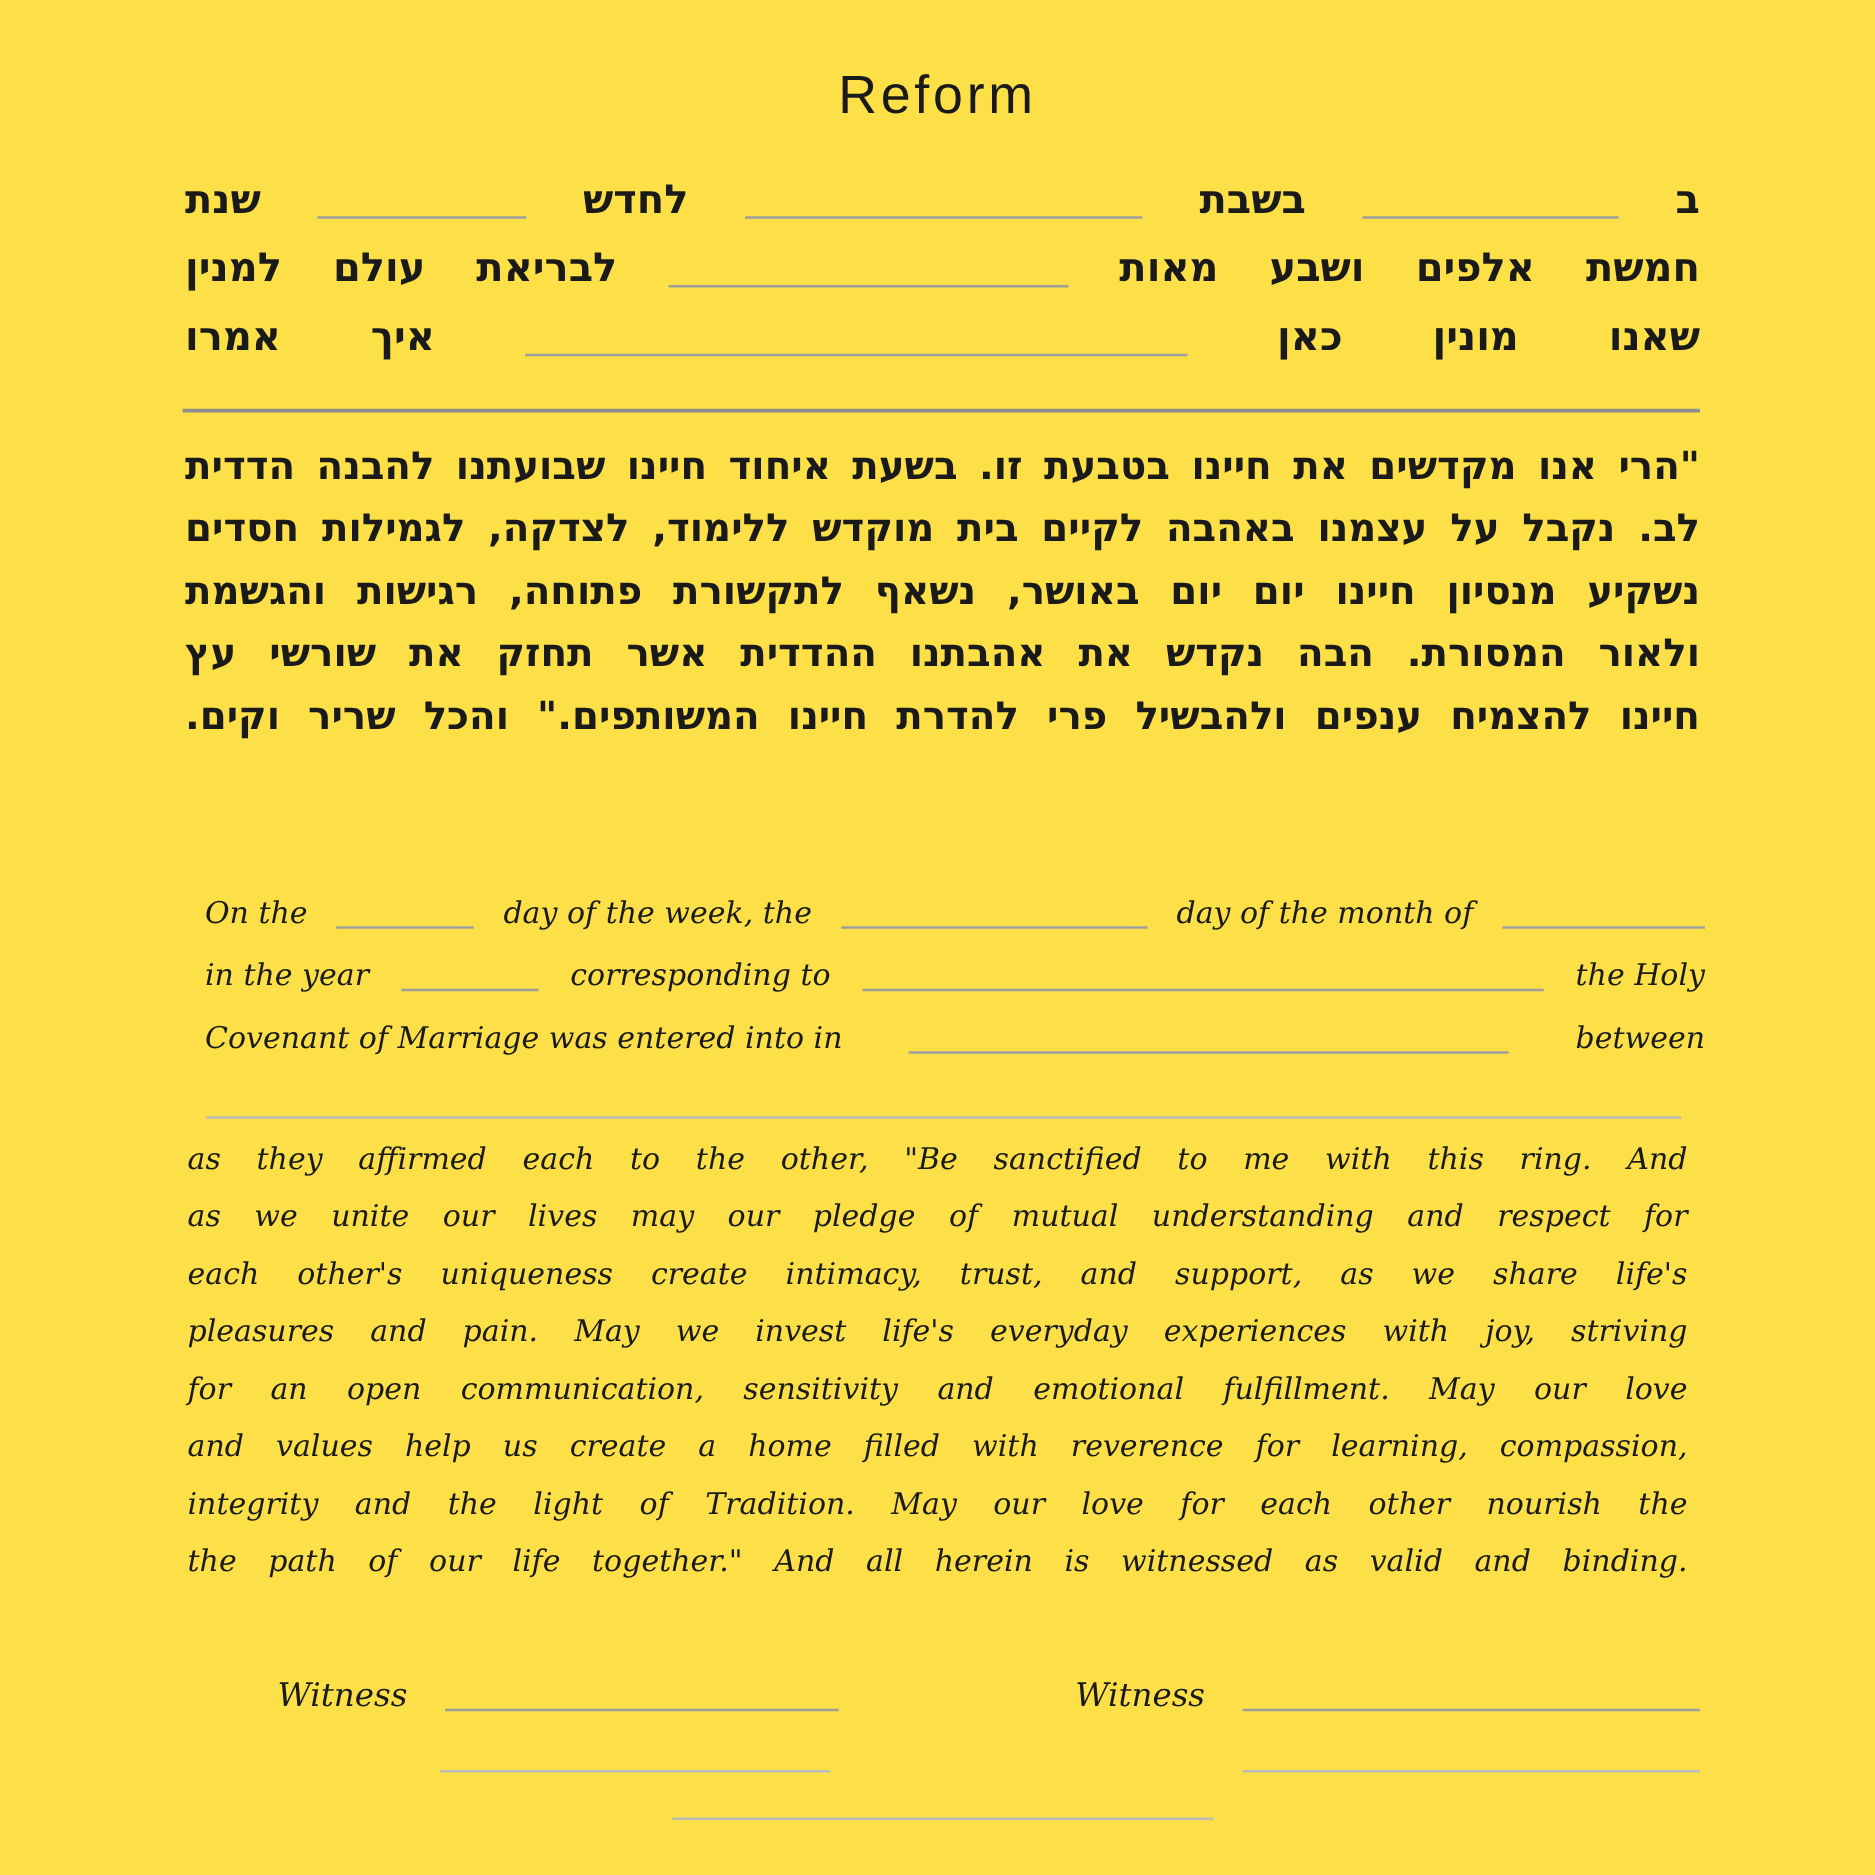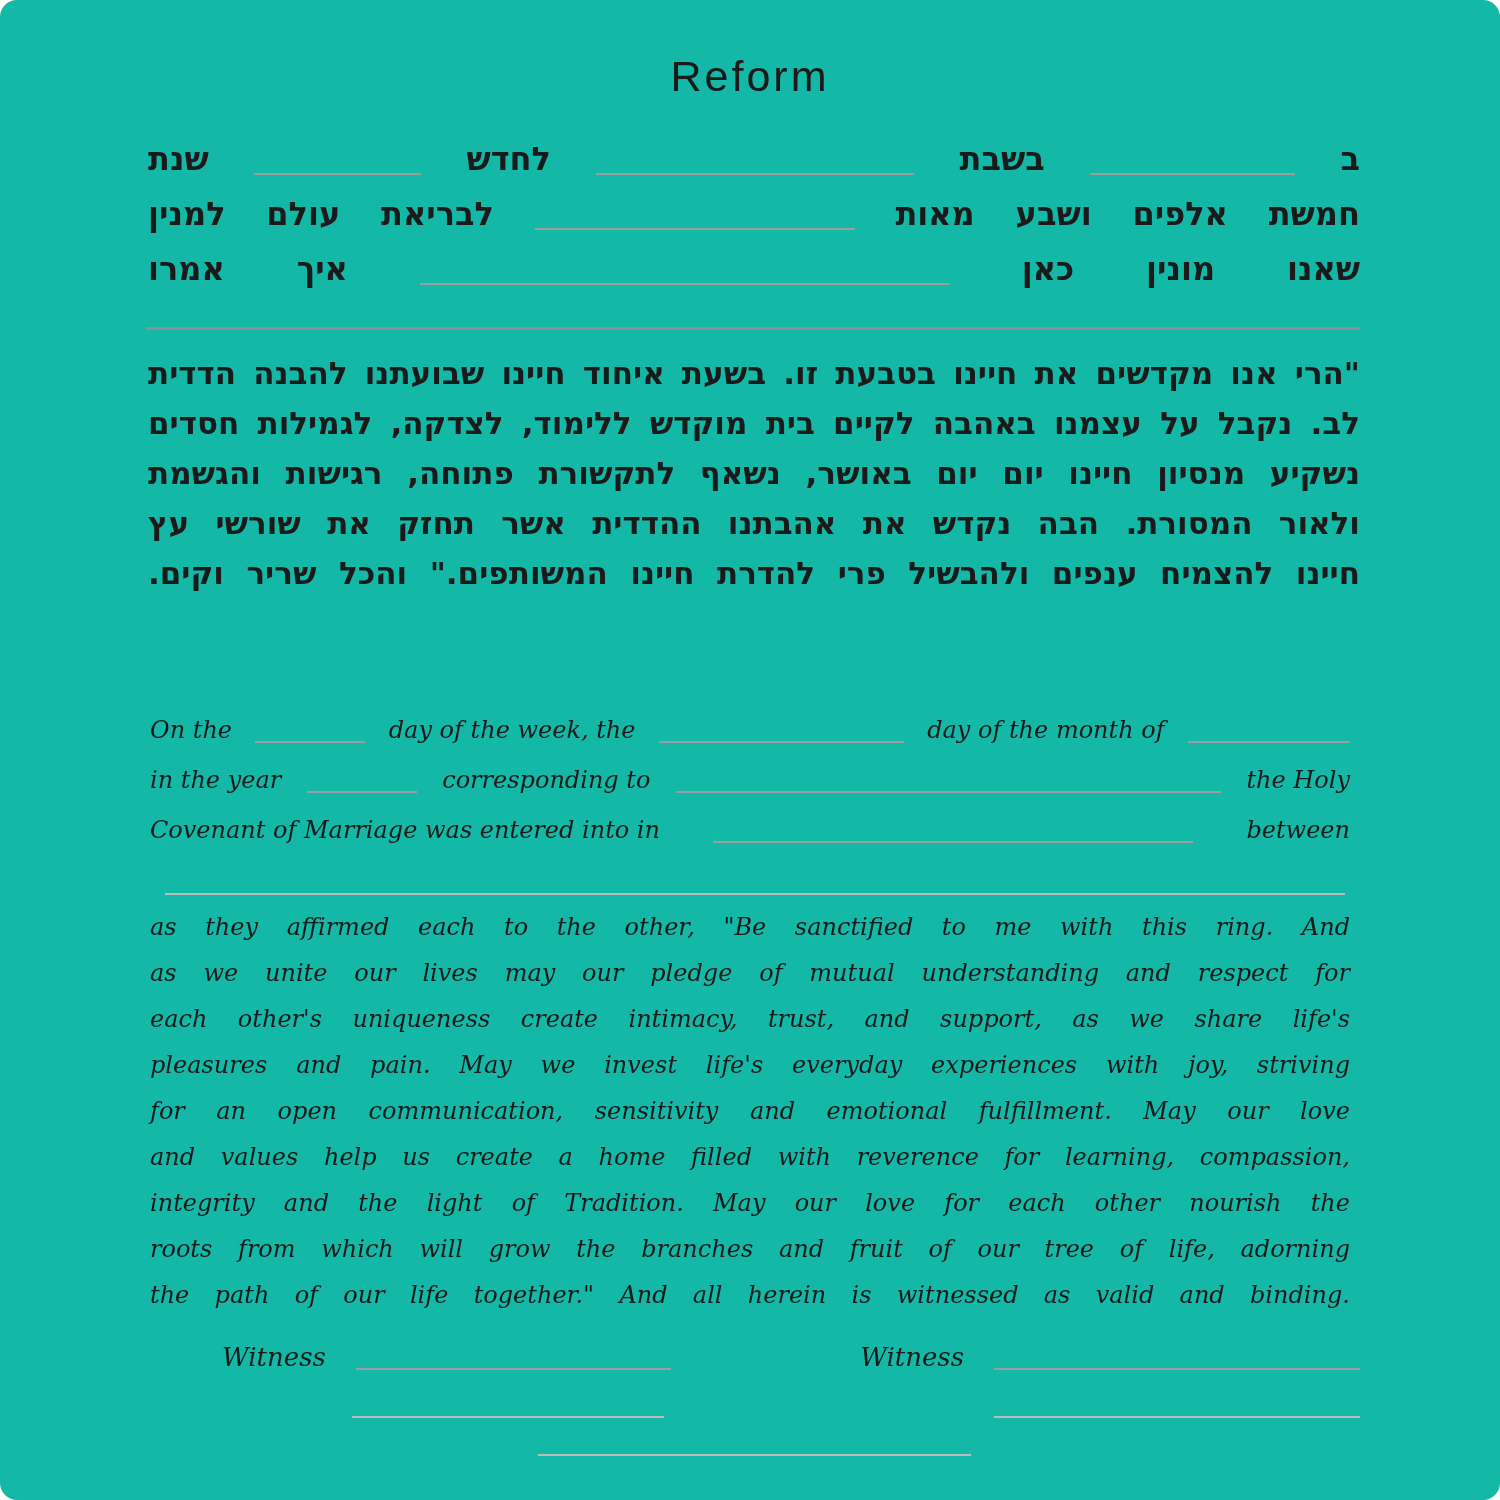--- a/index.html
+++ b/index.html
@@ -1,33 +1,33 @@
 <!DOCTYPE html>
 <html lang="en" style="--ink: #1a1a1a; --blank-line: #9e9e9e; --light-line: #bcbcbc; --divider: #8f8f8f;"><head>
 <meta charset="utf-8">
 <style>
   html,body{margin:0;padding:0;background:#ffffff;}
-  .page{position:relative;width:1500px;height:1500px;background:#14b8a6;overflow:hidden;
-        color:var(--ink,#1a1a1a);border-radius:17px;}
+  .page{position:relative;width:1500px;height:1500px;background:#fde047;overflow:hidden;
+        color:var(--ink,#1a1a1a);}
   .title{position:absolute;top:52px;left:0;width:100%;text-align:center;
          font-family:"Liberation Sans",sans-serif;font-weight:300;font-size:43px;
          letter-spacing:3px;color:var(--ink,#1a1a1a);}
   
   .heb-form{position:absolute;top:140px;left:148px;width:1212px;direction:rtl;}
   .heb-form-line{display:flex;justify-content:space-between;align-items:baseline;
          height:55px;font-family:"DejaVu Sans",sans-serif;font-weight:bold;font-size:32px;}
   
   .divider{position:absolute;top:327px;left:146px;width:1214px;height:3px;
          background:var(--divider,#8f8f8f);}
   
   .heb-para{position:absolute;top:348px;left:148px;width:1212px;direction:rtl;}
   .heb-line{font-family:"DejaVu Sans",sans-serif;font-weight:bold;font-size:31px;
          line-height:50px;text-align:justify;text-align-last:justify;white-space:nowrap;}
   
-  .eng-form{position:absolute;top:716px;left:150px;width:1200px;}
+  .eng-form{position:absolute;top:716px;left:164px;width:1200px;}
   .eng-form-line{display:flex;justify-content:space-between;align-items:baseline;height:50px;
          font-family:"DejaVu Serif",serif;font-style:italic;font-size:24px;}
   
   .seg-text{white-space:nowrap;flex:0 0 auto;}
   .seg-blank{display:inline-block;flex:0 1 auto;height:5px;
          border-bottom:2px solid var(--blank-line,#9e9e9e);transform:translateY(5px);}
   
   .full-blank{position:absolute;top:893px;left:165px;width:1180px;height:0;
          border-bottom:2px solid var(--light-line,#bcbcbc);}
   
@@ -122,21 +122,20 @@
   <div class="full-blank"></div>
 
   <div class="eng-para">
       <div class="eng-line">as they affirmed each to the other, "Be sanctified to me with this ring. And</div>
       <div class="eng-line">as we unite our lives may our pledge of mutual understanding and respect for</div>
       <div class="eng-line">each other's uniqueness create intimacy, trust, and support, as we share life's</div>
       <div class="eng-line">pleasures and pain. May we invest life's everyday experiences with joy, striving</div>
       <div class="eng-line">for an open communication, sensitivity and emotional fulfillment. May our love</div>
       <div class="eng-line">and values help us create a home filled with reverence for learning, compassion,</div>
       <div class="eng-line">integrity and the light of Tradition. May our love for each other nourish the</div>
-      <div class="eng-line">roots from which will grow the branches and fruit of our tree of life, adorning</div>
       <div class="eng-line">the path of our life together." And all herein is witnessed as valid and binding.</div>
     </div>
 
   <div class="witness-row1">
     <div class="w-group">
       <span class="seg-text">Witness</span>
       <span class="w-blank" style="width:315px;"></span>
     </div>
     <div class="w-group">
       <span class="seg-text">Witness</span>

